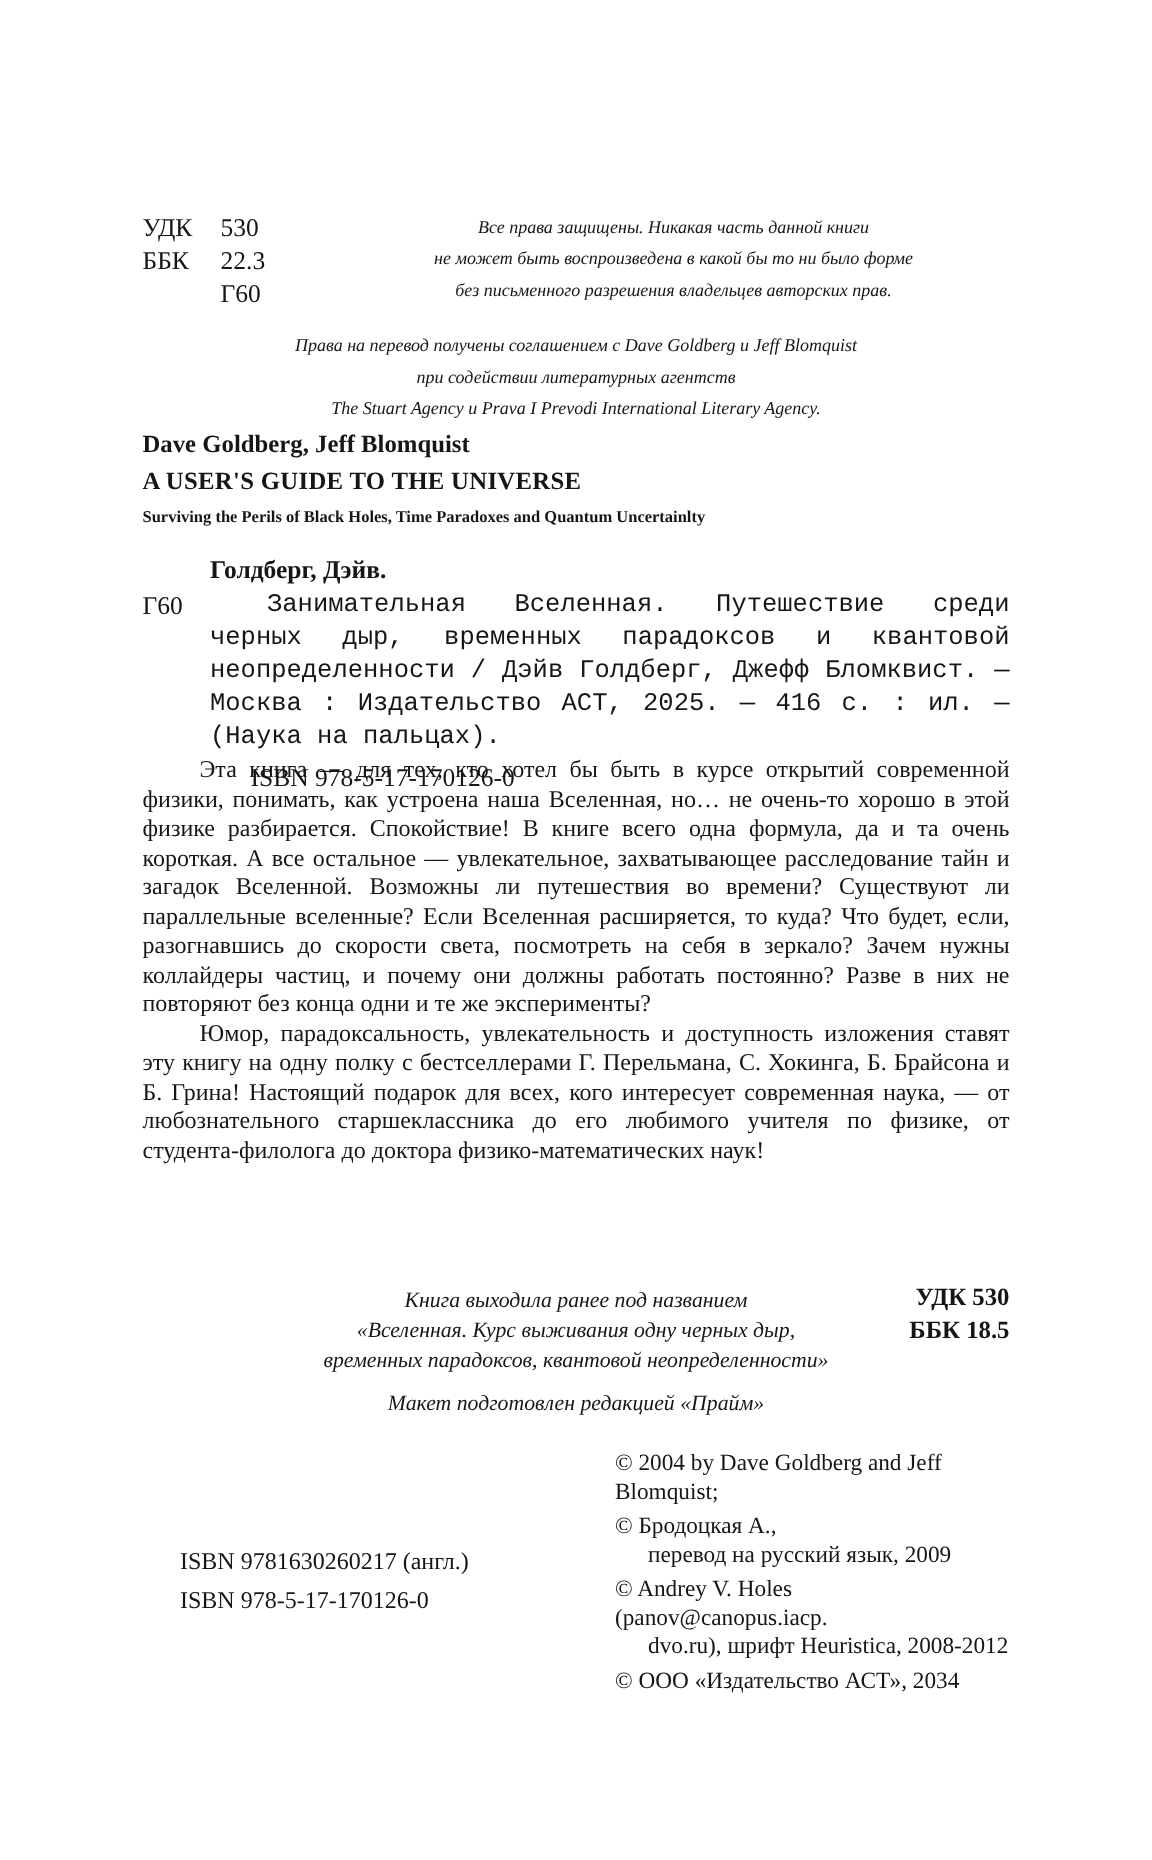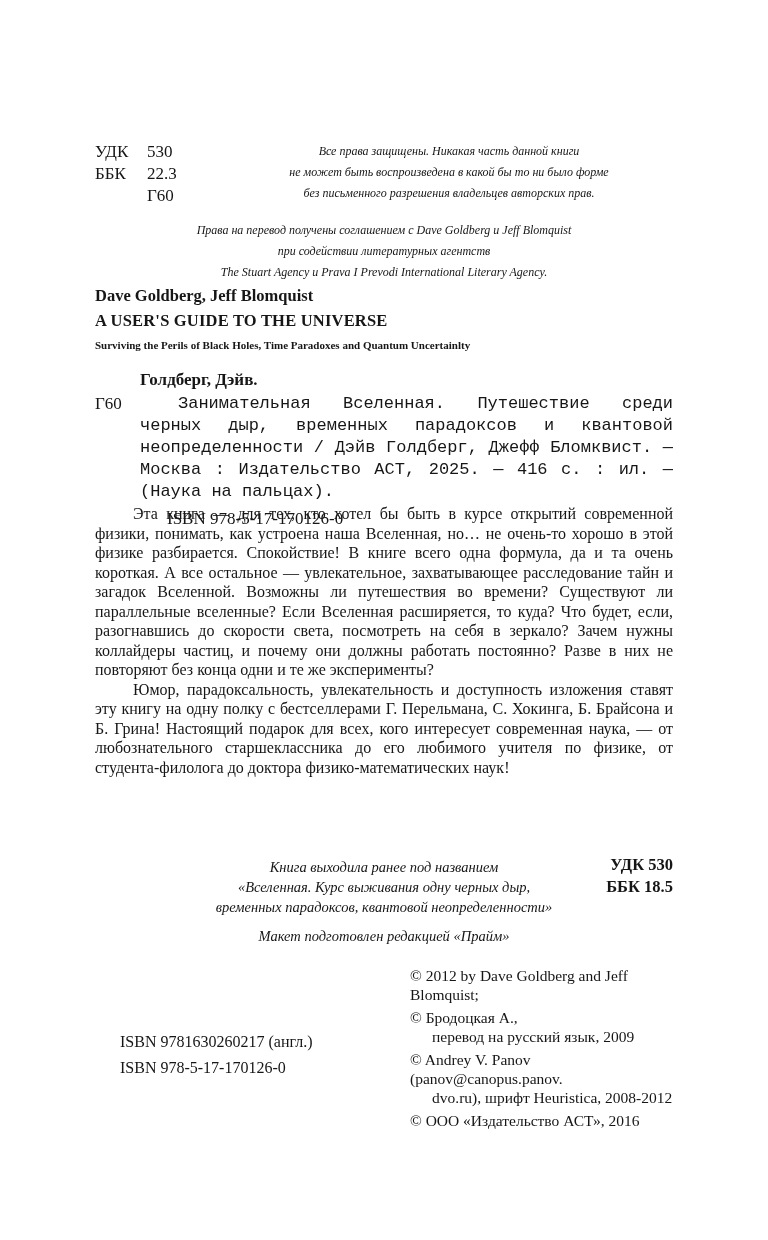--- a/index.html
+++ b/index.html
@@ -126,22 +126,22 @@
   </div>
 
   <div class="sec layout-credit">Макет подготовлен редакцией «Прайм»</div>
 
   <div class="sec bottom">
     <div class="isbn-col">
       <div class="isbn-line">ISBN 9781630260217 (англ.)</div>
       <div class="isbn-line">ISBN 978-5-17-170126-0</div>
     </div>
     <div class="copy-col">
-      <div class="copy-line first">© 2012 by Dave Goldberg and Jeff Blomquist;</div>
+      <div class="copy-line first">© 2004 by Dave Goldberg and Jeff Blomquist;</div>
       <div class="copy-line entry">© Бродоцкая А.,</div>
       <div class="copy-line cont">перевод на русский язык, 2009</div>
-      <div class="copy-line entry">© Andrey V. Panov (panov@canopus.panov.</div>
+      <div class="copy-line entry">© Andrey V. Holes (panov@canopus.iacp.</div>
       <div class="copy-line cont">dvo.ru), шрифт Heuristica, 2008-2012</div>
-      <div class="copy-line entry">© ООО «Издательство АСТ», 2016</div>
+      <div class="copy-line entry">© ООО «Издательство АСТ», 2034</div>
     </div>
   </div>
 
 </div>
 
 </body></html>

